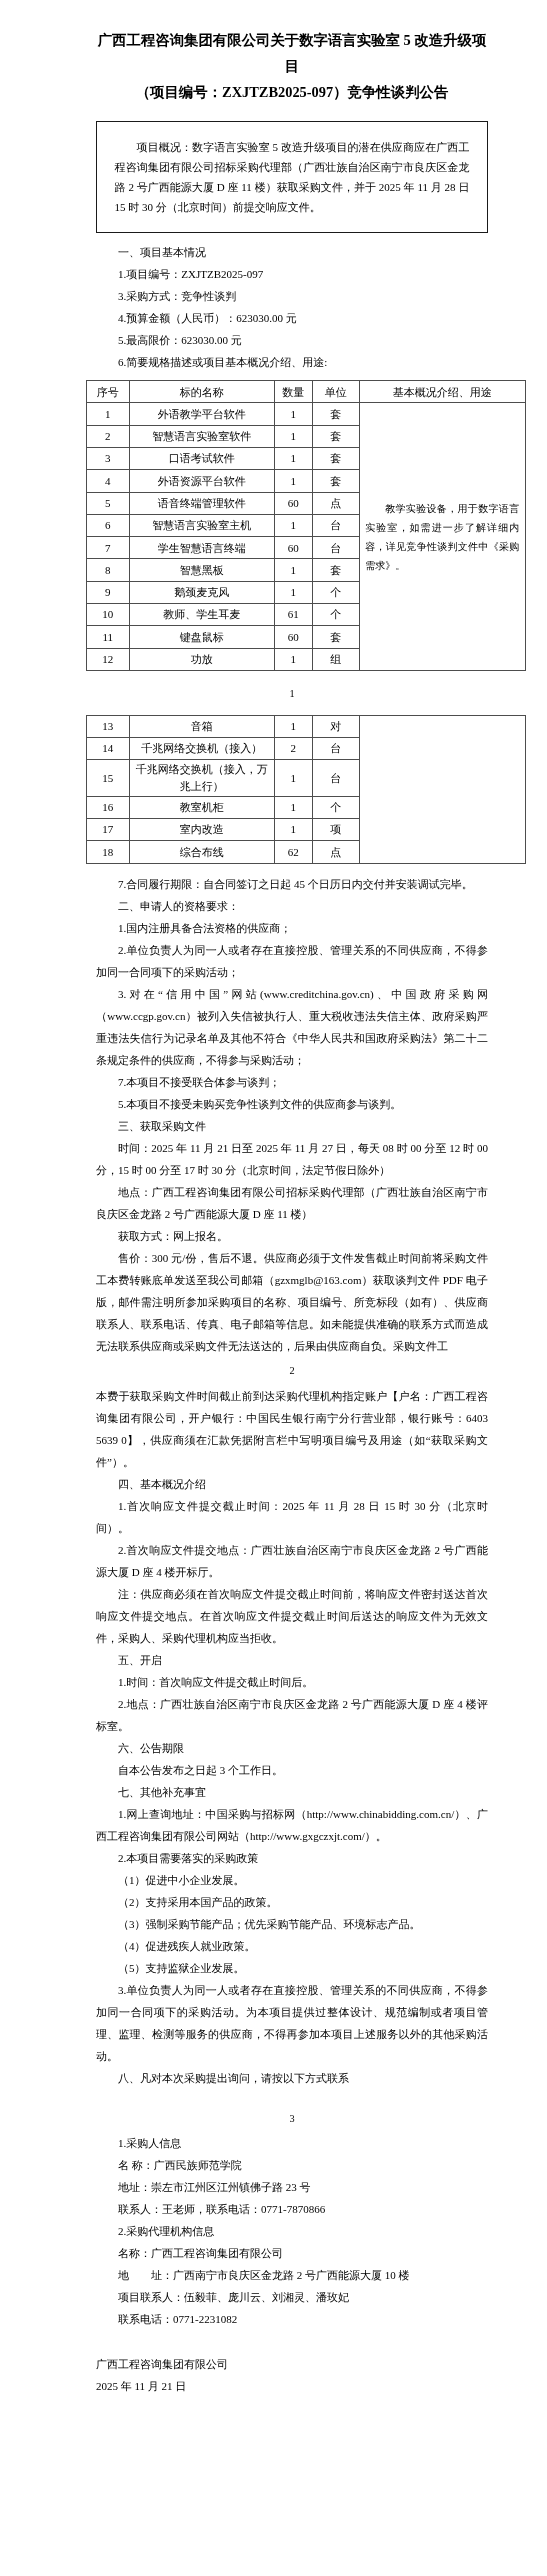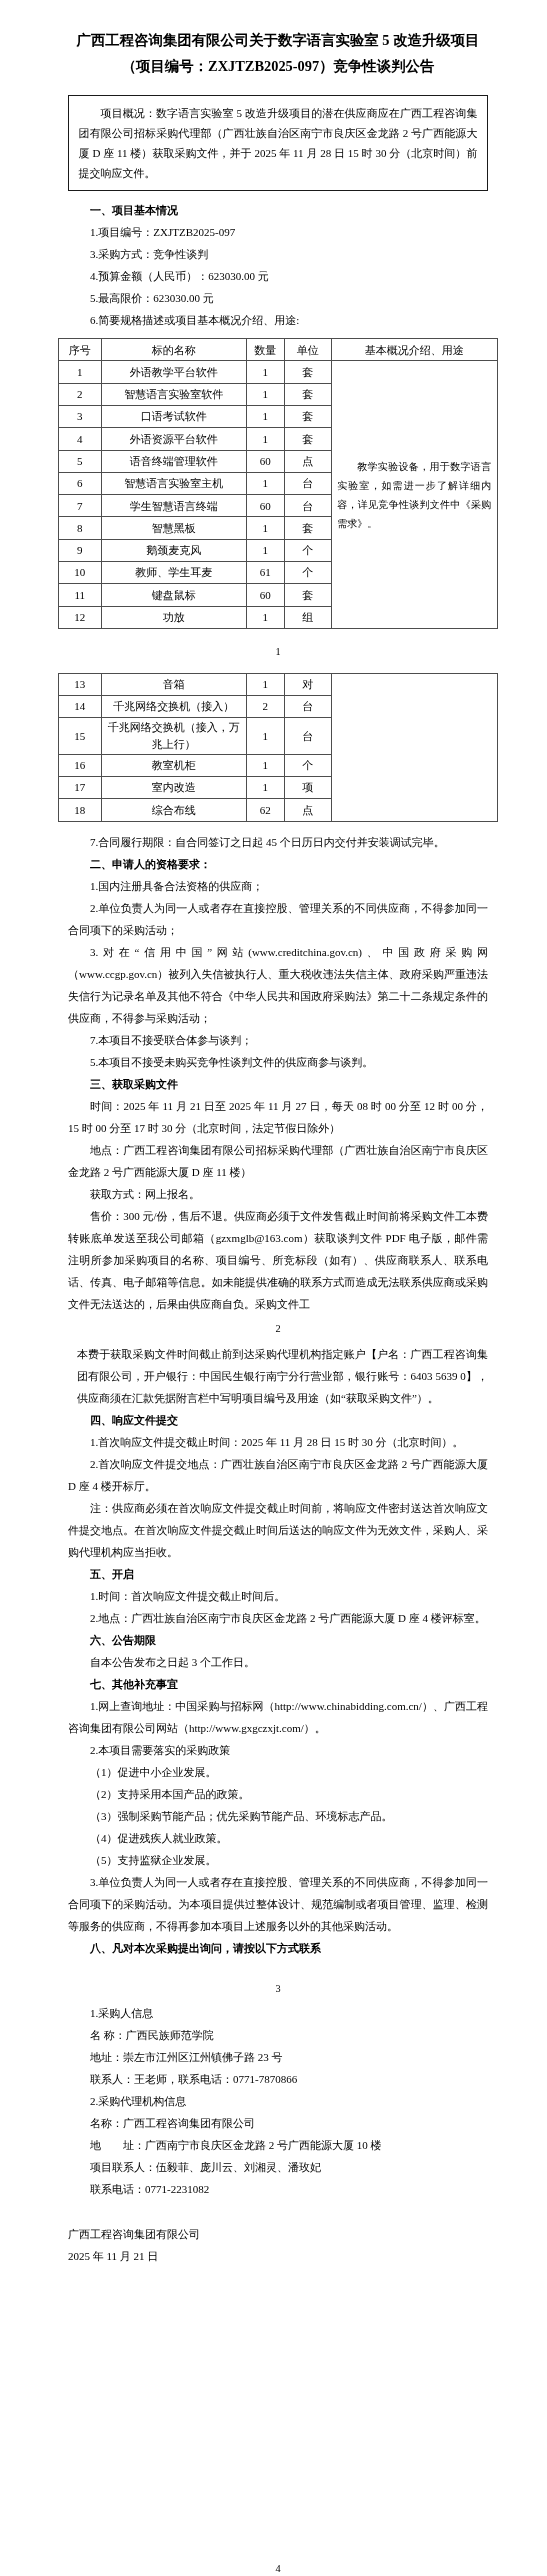--- a/index.html
+++ b/index.html
@@ -4,48 +4,48 @@
 <style>
   html,body { margin:0; padding:0; background:#ffffff; }
   .page {
     position:relative;
     width:548px; height:2576px;
     margin:0 auto;
     background:#ffffff;
     color:#000;
     font-family:"Liberation Serif","DejaVu Serif",serif;
     box-sizing:border-box;
-    padding:27px 60px 0 68px;
+    padding:27px 60px 0 96px;
     overflow:hidden;
   }
   .doc-title{
     text-align:center;
     font-weight:bold;
     font-size:14.4px;
     line-height:26px;
     margin:0;
   }
   .overview-box{
     border:1.4px solid #1a1a1a;
     margin-top:16.4px;
     padding:6.8px 9.6px;
     font-size:11px;
     line-height:20px;
     text-align:justify;
   }
-  .overview-box p{ margin:0; text-indent:2em; }
+  .overview-box p{ margin:8px; text-indent:2em; }
   .para{
     margin:0;
     font-size:11px;
     line-height:22px;
     text-align:justify;
     text-indent:2em;
   }
   .para.noindent{ text-indent:0; }
-  .para.heading{ font-weight:bold; }
+  .para.heading{ font-weight:normal; }
   .pagenum{
     text-align:center;
     font-size:10.3px;
     line-height:16.4px;
   }
   .sig{
     margin:0;
     font-size:11px;
     line-height:22px;
   }
@@ -248,22 +248,22 @@
       <p class="para">2.单位负责人为同一人或者存在直接控股、管理关系的不同供应商，不得参加同一合同项下的采购活动；</p>
       <p class="para">3.对在“信用中国”网站(www.creditchina.gov.cn)、中国政府采购网（www.ccgp.gov.cn）被列入失信被执行人、重大税收违法失信主体、政府采购严重违法失信行为记录名单及其他不符合《中华人民共和国政府采购法》第二十二条规定条件的供应商，不得参与采购活动；</p>
       <p class="para">7.本项目不接受联合体参与谈判；</p>
       <p class="para">5.本项目不接受未购买竞争性谈判文件的供应商参与谈判。</p>
       <p class="para heading">三、获取采购文件</p>
       <p class="para">时间：2025 年 11 月 21 日至 2025 年 11 月 27 日，每天 08 时 00 分至 12 时 00 分，15 时 00 分至 17 时 30 分（北京时间，法定节假日除外）</p>
       <p class="para">地点：广西工程咨询集团有限公司招标采购代理部（广西壮族自治区南宁市良庆区金龙路 2 号广西能源大厦 D 座 11 楼）</p>
       <p class="para">获取方式：网上报名。</p>
       <p class="para">售价：300 元/份，售后不退。供应商必须于文件发售截止时间前将采购文件工本费转账底单发送至我公司邮箱（gzxmglb@163.com）获取谈判文件 PDF 电子版，邮件需注明所参加采购项目的名称、项目编号、所竞标段（如有）、供应商联系人、联系电话、传真、电子邮箱等信息。如未能提供准确的联系方式而造成无法联系供应商或采购文件无法送达的，后果由供应商自负。采购文件工</p>
       <div class="pagenum" style="margin-top: 5.5px;">2</div>
-      <p class="para noindent" style="margin-top: 5.5px; margin-left: 9px;">本费于获取采购文件时间截止前到达采购代理机构指定账户【户名：广西工程咨询集团有限公司，开户银行：中国民生银行南宁分行营业部，银行账号：6403 5639 0】，供应商须在汇款凭据附言栏中写明项目编号及用途（如“获取采购文件”）。</p>
-      <p class="para heading">四、响应文件提交</p>
+      <p class="para noindent" style="margin-top: 5.5px;">本费于获取采购文件时间截止前到达采购代理机构指定账户【户名：广西工程咨询集团有限公司，开户银行：中国民生银行南宁分行营业部，银行账号：6403 5639 0】，供应商须在汇款凭据附言栏中写明项目编号及用途（如“获取采购文件”）。</p>
+      <p class="para heading">四、基本概况介绍</p>
       <p class="para">1.首次响应文件提交截止时间：2025 年 11 月 28 日 15 时 30 分（北京时间）。</p>
       <p class="para">2.首次响应文件提交地点：广西壮族自治区南宁市良庆区金龙路 2 号广西能源大厦 D 座 4 楼开标厅。</p>
       <p class="para">注：供应商必须在首次响应文件提交截止时间前，将响应文件密封送达首次响应文件提交地点。在首次响应文件提交截止时间后送达的响应文件为无效文件，采购人、采购代理机构应当拒收。</p>
       <p class="para heading">五、开启</p>
       <p class="para">1.时间：首次响应文件提交截止时间后。</p>
       <p class="para">2.地点：广西壮族自治区南宁市良庆区金龙路 2 号广西能源大厦 D 座 4 楼评标室。</p>
       <p class="para heading">六、公告期限</p>
       <p class="para">自本公告发布之日起 3 个工作日。</p>
       <p class="para heading">七、其他补充事宜</p>
       <p class="para">1.网上查询地址：中国采购与招标网（http://www.chinabidding.com.cn/）、广西工程咨询集团有限公司网站（http://www.gxgczxjt.com/）。</p>

